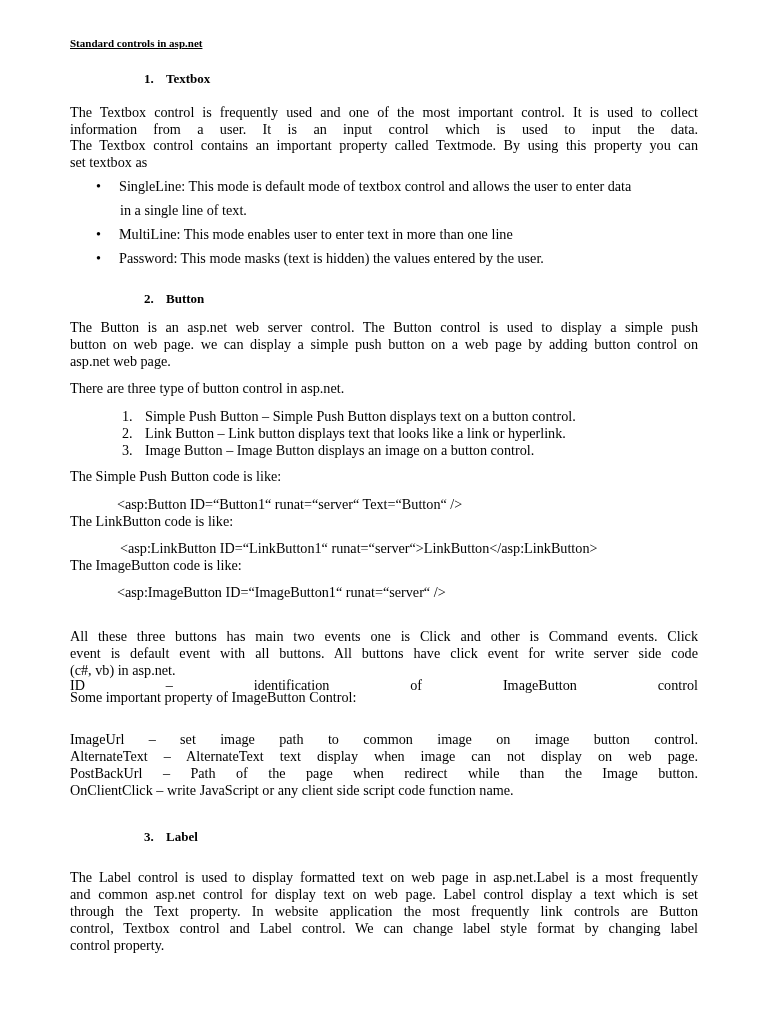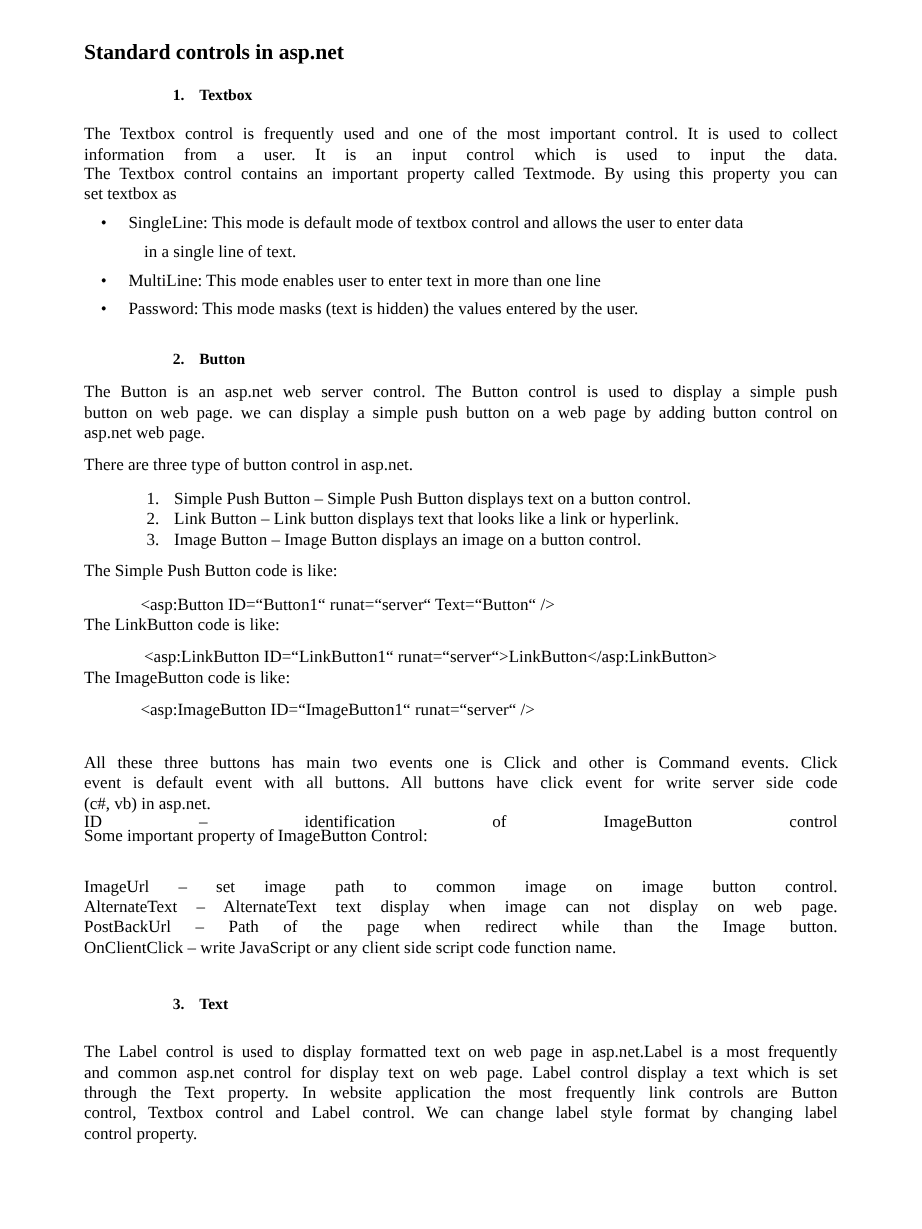--- a/index.html
+++ b/index.html
@@ -1,23 +1,23 @@
 <!DOCTYPE html>
 <html><head>
 <meta charset="utf-8">
 <style>
   html, body { margin:0; padding:0; background:#ffffff; }
   body { width:768px; height:1024px; position:relative; overflow:hidden;
          font-family:"Liberation Serif", "DejaVu Serif", serif; color:#000; font-size:14.2px; }
   .ln { position:absolute; left:70px; white-space:nowrap; line-height:17px; }
   .just { width:628px; text-align:justify; text-align-last:justify; white-space:normal; }
-  .title { font-weight:bold; font-size:18px; }
+  .title { font-weight:bold; text-decoration:underline; font-size:11px; }
   .h { font-weight:bold; font-size:13px; left:144px; }
   .h .num { display:inline-block; width:22px; }
-  .bullet { left:84px; }
+  .bullet { left:96px; }
   .bullet .dot { display:inline-block; width:23px; }
   .ol { left:122px; }
   .ol .num { display:inline-block; width:23px; }
   .code { left:117px; }
   .bold { font-weight:normal; }
 </style>
 </head>
 <body>
 
 <div>
@@ -56,19 +56,19 @@
   <div class="ln" style="top:662px">(c#, vb) in asp.net.</div>
 
   <div class="ln bold" style="top:689px">Some important property of ImageButton Control:</div>
 
   <div class="ln just" style="top:677px">ID – identification of ImageButton control</div>
   <div class="ln just" style="top:731px">ImageUrl – set image path to common image on image button control.</div>
   <div class="ln just" style="top:748px">AlternateText – AlternateText text display when image can not display on web page.</div>
   <div class="ln just" style="top:765px">PostBackUrl – Path of the page when redirect while than the Image button.</div>
   <div class="ln" style="top:782px">OnClientClick – write JavaScript or any client side script code function name.</div>
 
-  <div class="ln h" style="top:828px"><span class="num">3.</span><span>Text</span></div>
+  <div class="ln h" style="top:828px"><span class="num">3.</span><span>Label</span></div>
   <div class="ln just" style="top:869px">The Label control is used to display formatted text on web page in asp.net.Label is a most frequently</div>
   <div class="ln just" style="top:886px">and common asp.net control for display text on web page. Label control display a text which is set</div>
   <div class="ln just" style="top:903px">through the Text property. In website application the most frequently link controls are Button</div>
   <div class="ln just" style="top:920px">control, Textbox control and Label control. We can change label style format by changing label</div>
   <div class="ln" style="top:937px">control property.</div>
 </div>
 
 </body></html>

